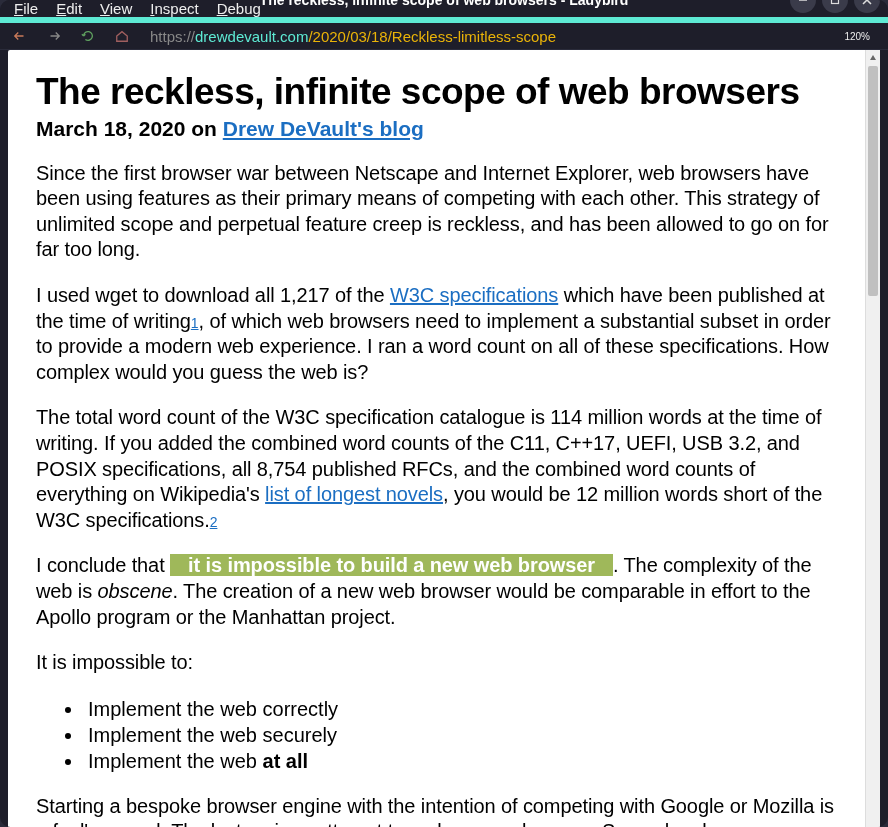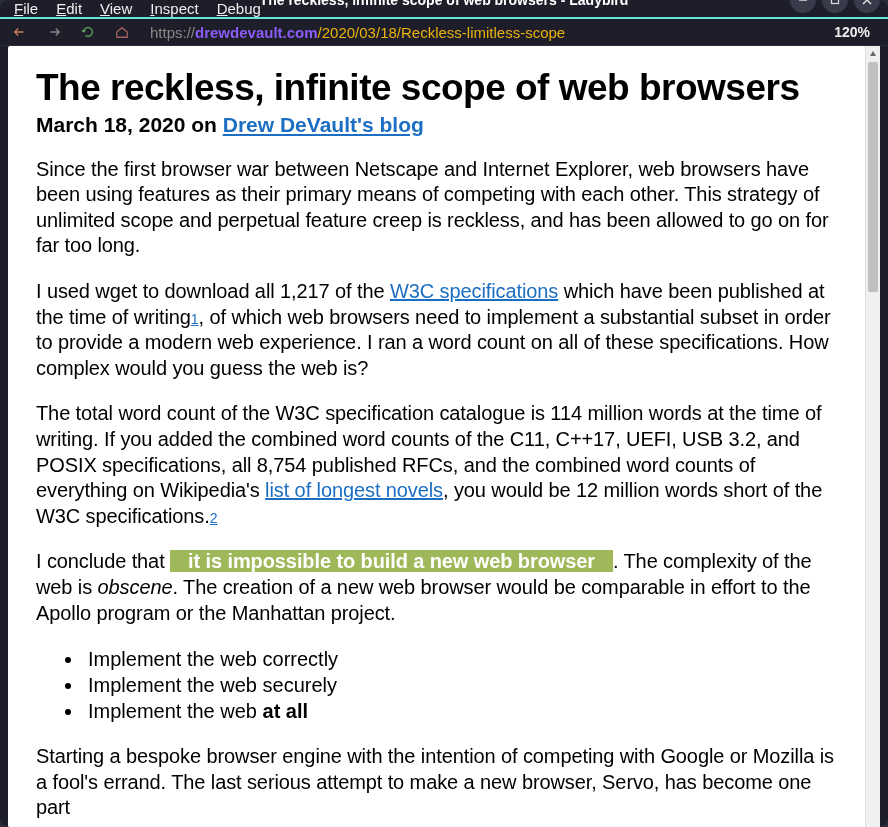--- a/index.html
+++ b/index.html
@@ -63,21 +63,21 @@
 }
 .menubar span { cursor: default; }
 .menubar .accel { text-decoration: underline; text-decoration-thickness: 1px; }
 .toolbar {
   height: 38px;
   background: #1e1e2a;
   display: flex;
   align-items: center;
   padding: 0 10px;
   gap: 14px;
-  border-top: 2px solid #5eead4;
+  border-top: 6px solid #5eead4;
   border-bottom: 1px solid #2a2b3a;
 }
 .nav-icon {
   width: 20px; height: 20px;
   display: flex; align-items: center; justify-content: center;
   color: #bbb;
 }
 .nav-icon.back { color: #c97a5a; }
 .nav-icon.forward { color: #888; }
 .nav-icon.reload { color: #5fa05f; }
@@ -87,23 +87,23 @@
   height: 26px;
   background: #1e1e2a;
   display: flex;
   align-items: center;
   padding: 0 4px;
   color: #888;
   font-size: 15px;
   font-family: inherit;
 }
 .urlbar .scheme { color: #888; }
-.urlbar .host { color: #8b5cf6; font-weight: 700; }
+.urlbar .host { color: #5eead4; font-weight: 400; }
 .urlbar .path { color: #eab308; }
-.zoom { color: #eee; font-size: 14px; font-weight: 700; padding: 0 8px; }
+.zoom { color: #eee; font-size: 10px; font-weight: 400; padding: 0 8px; }
 .content-wrap {
   flex: 1;
   background: #fff;
   position: relative;
   display: flex;
   margin: 0 8px 8px 8px;
   border-radius: 2px;
 }
 .content {
   flex: 1;
@@ -241,20 +241,21 @@
       </p>
 
       <p>
         <span>The total word count of the W3C specification catalogue is 114 million words at the time of writing. If you added the combined word counts of the C11, C++17, UEFI, USB 3.2, and POSIX specifications, all 8,754 published RFCs, and the combined word counts of everything on Wikipedia's </span><a href="#" class="link">list of longest novels</a><span>, you would be 12 million words short of the W3C specifications.</span><a href="#" class="sup">2</a>
       </p>
 
       <p>
         <span>I conclude that </span><span class="hl">it is impossible to build a new web browser</span><span>. The complexity of the web is </span><em>obscene</em><span>. The creation of a new web browser would be comparable in effort to the Apollo program or the Manhattan project.</span>
       </p>
 
+      <p>It is impossible to:</p>
 
       <ul>
         <li>Implement the web correctly</li>
         <li>Implement the web securely</li>
         <li><span>Implement the web </span><strong>at all</strong></li>
       </ul>
 
       <p>Starting a bespoke browser engine with the intention of competing with Google or Mozilla is a fool's errand. The last serious attempt to make a new browser, Servo, has become one part</p>
     </div>
 

